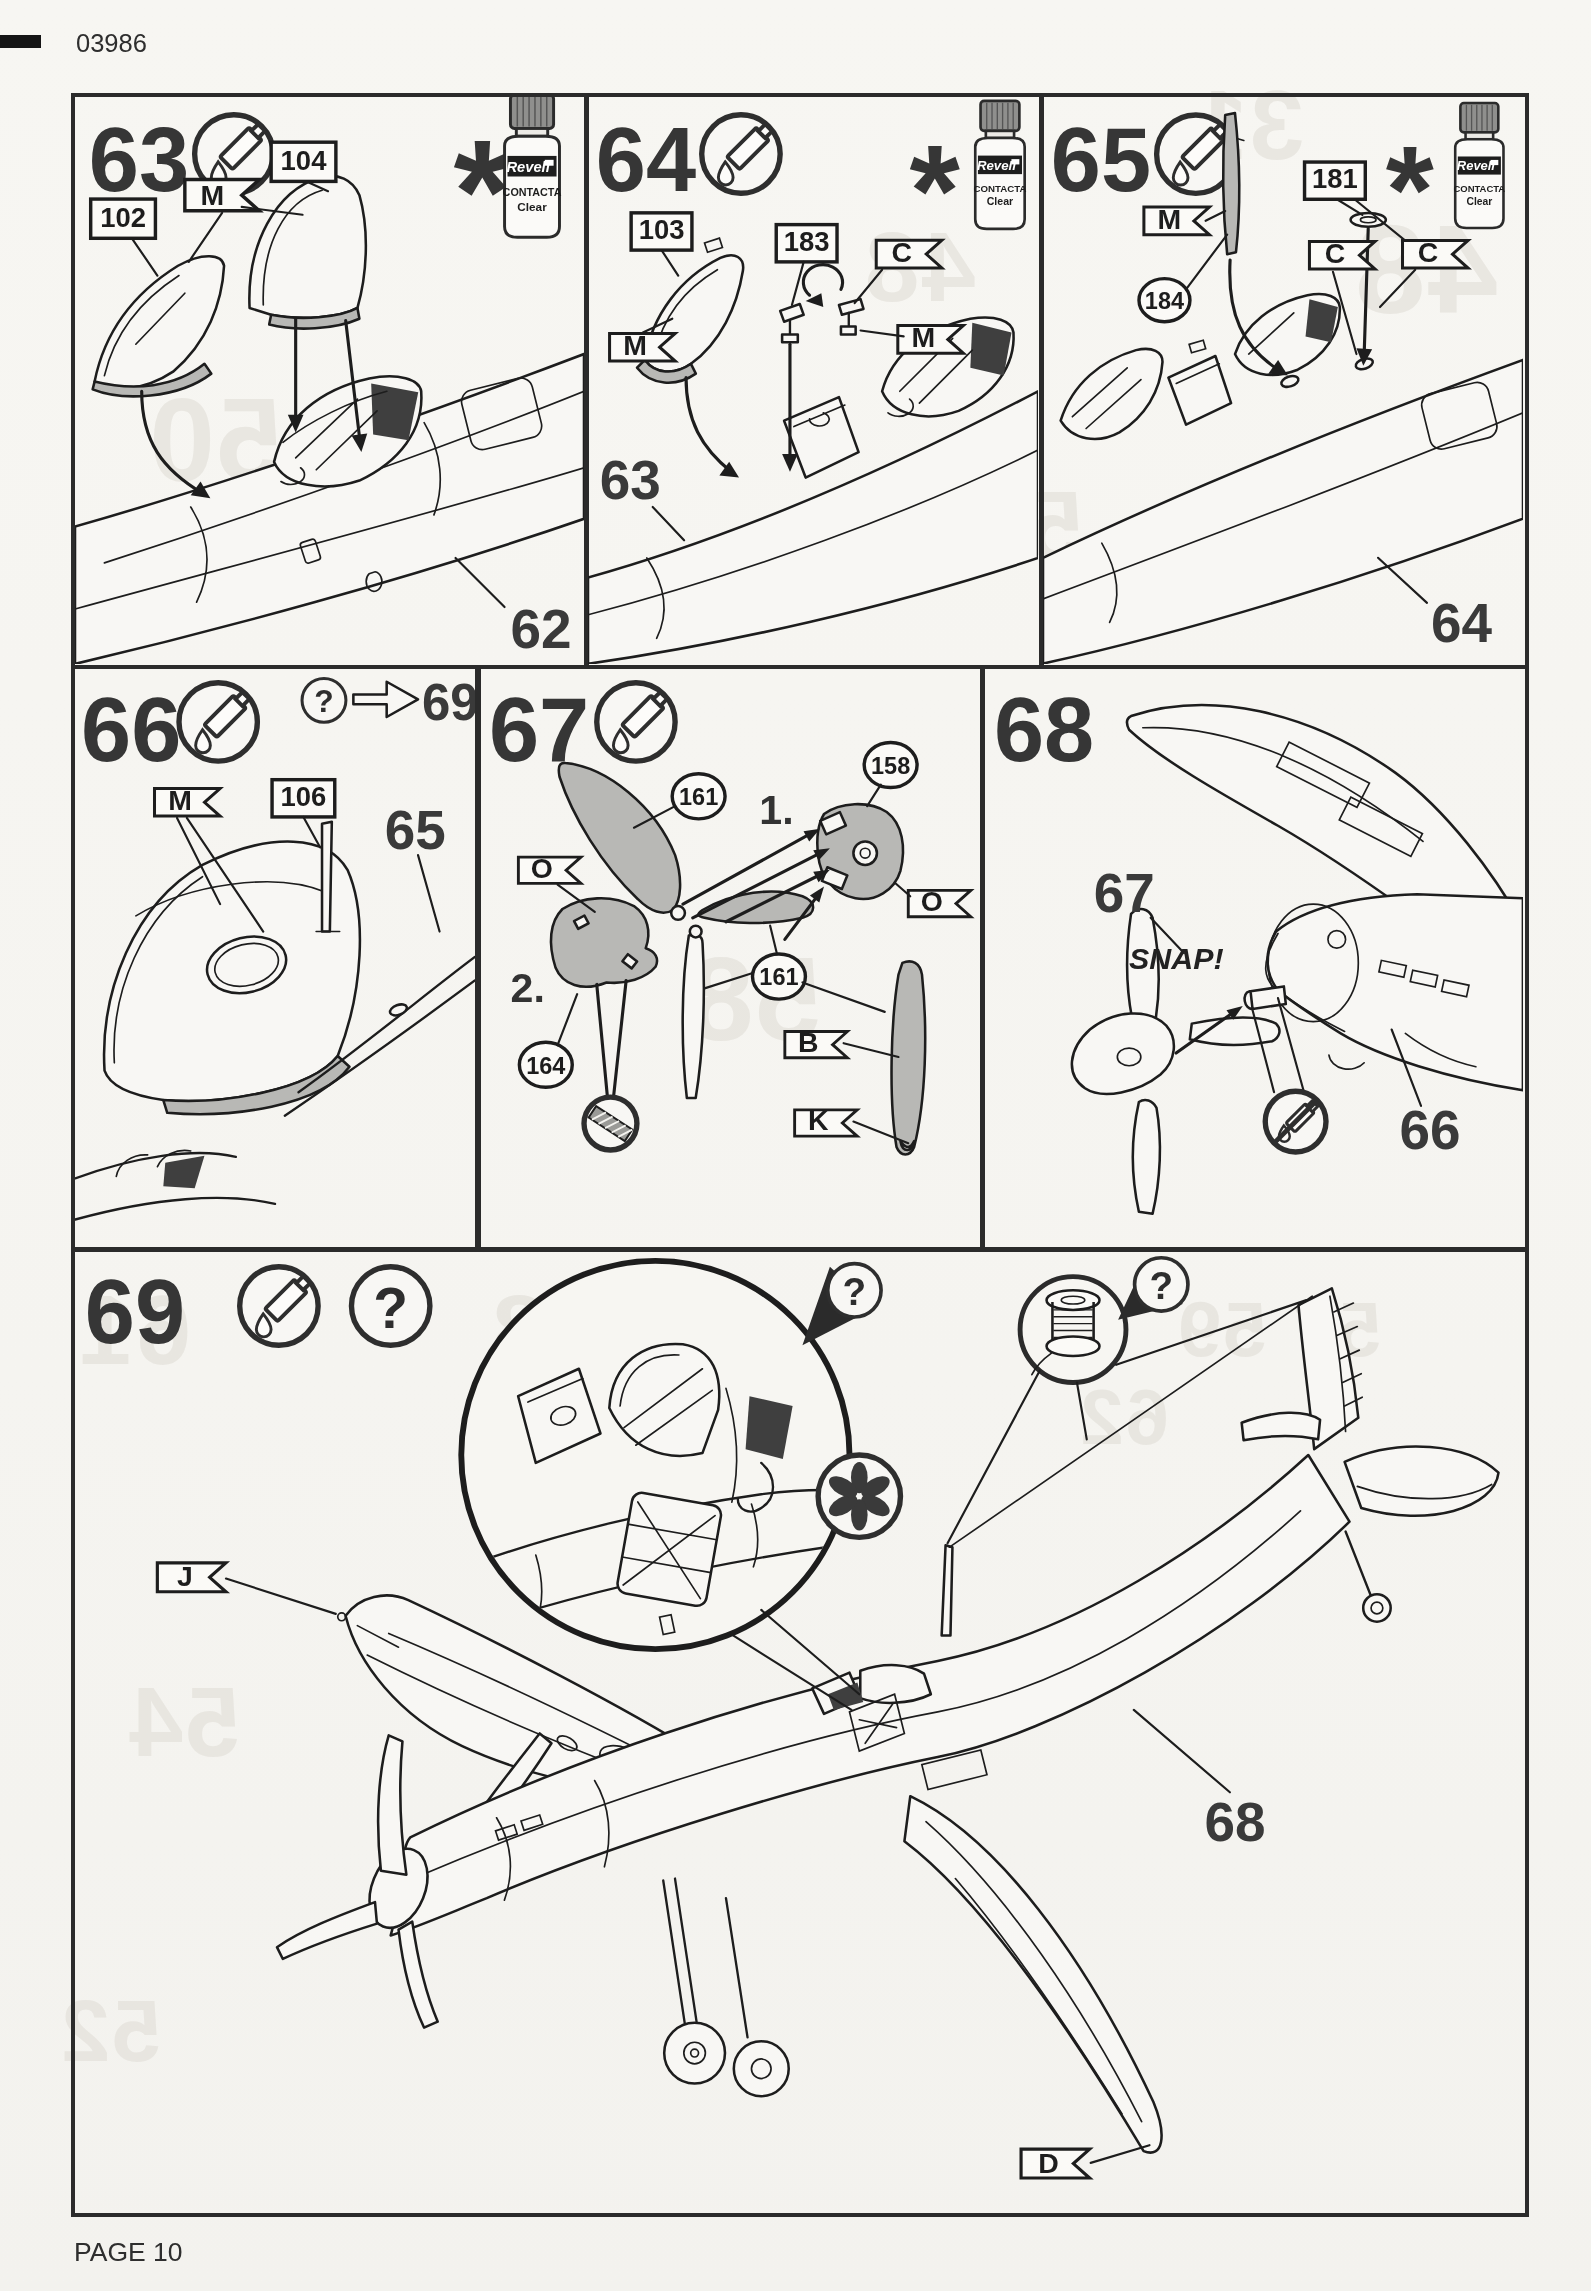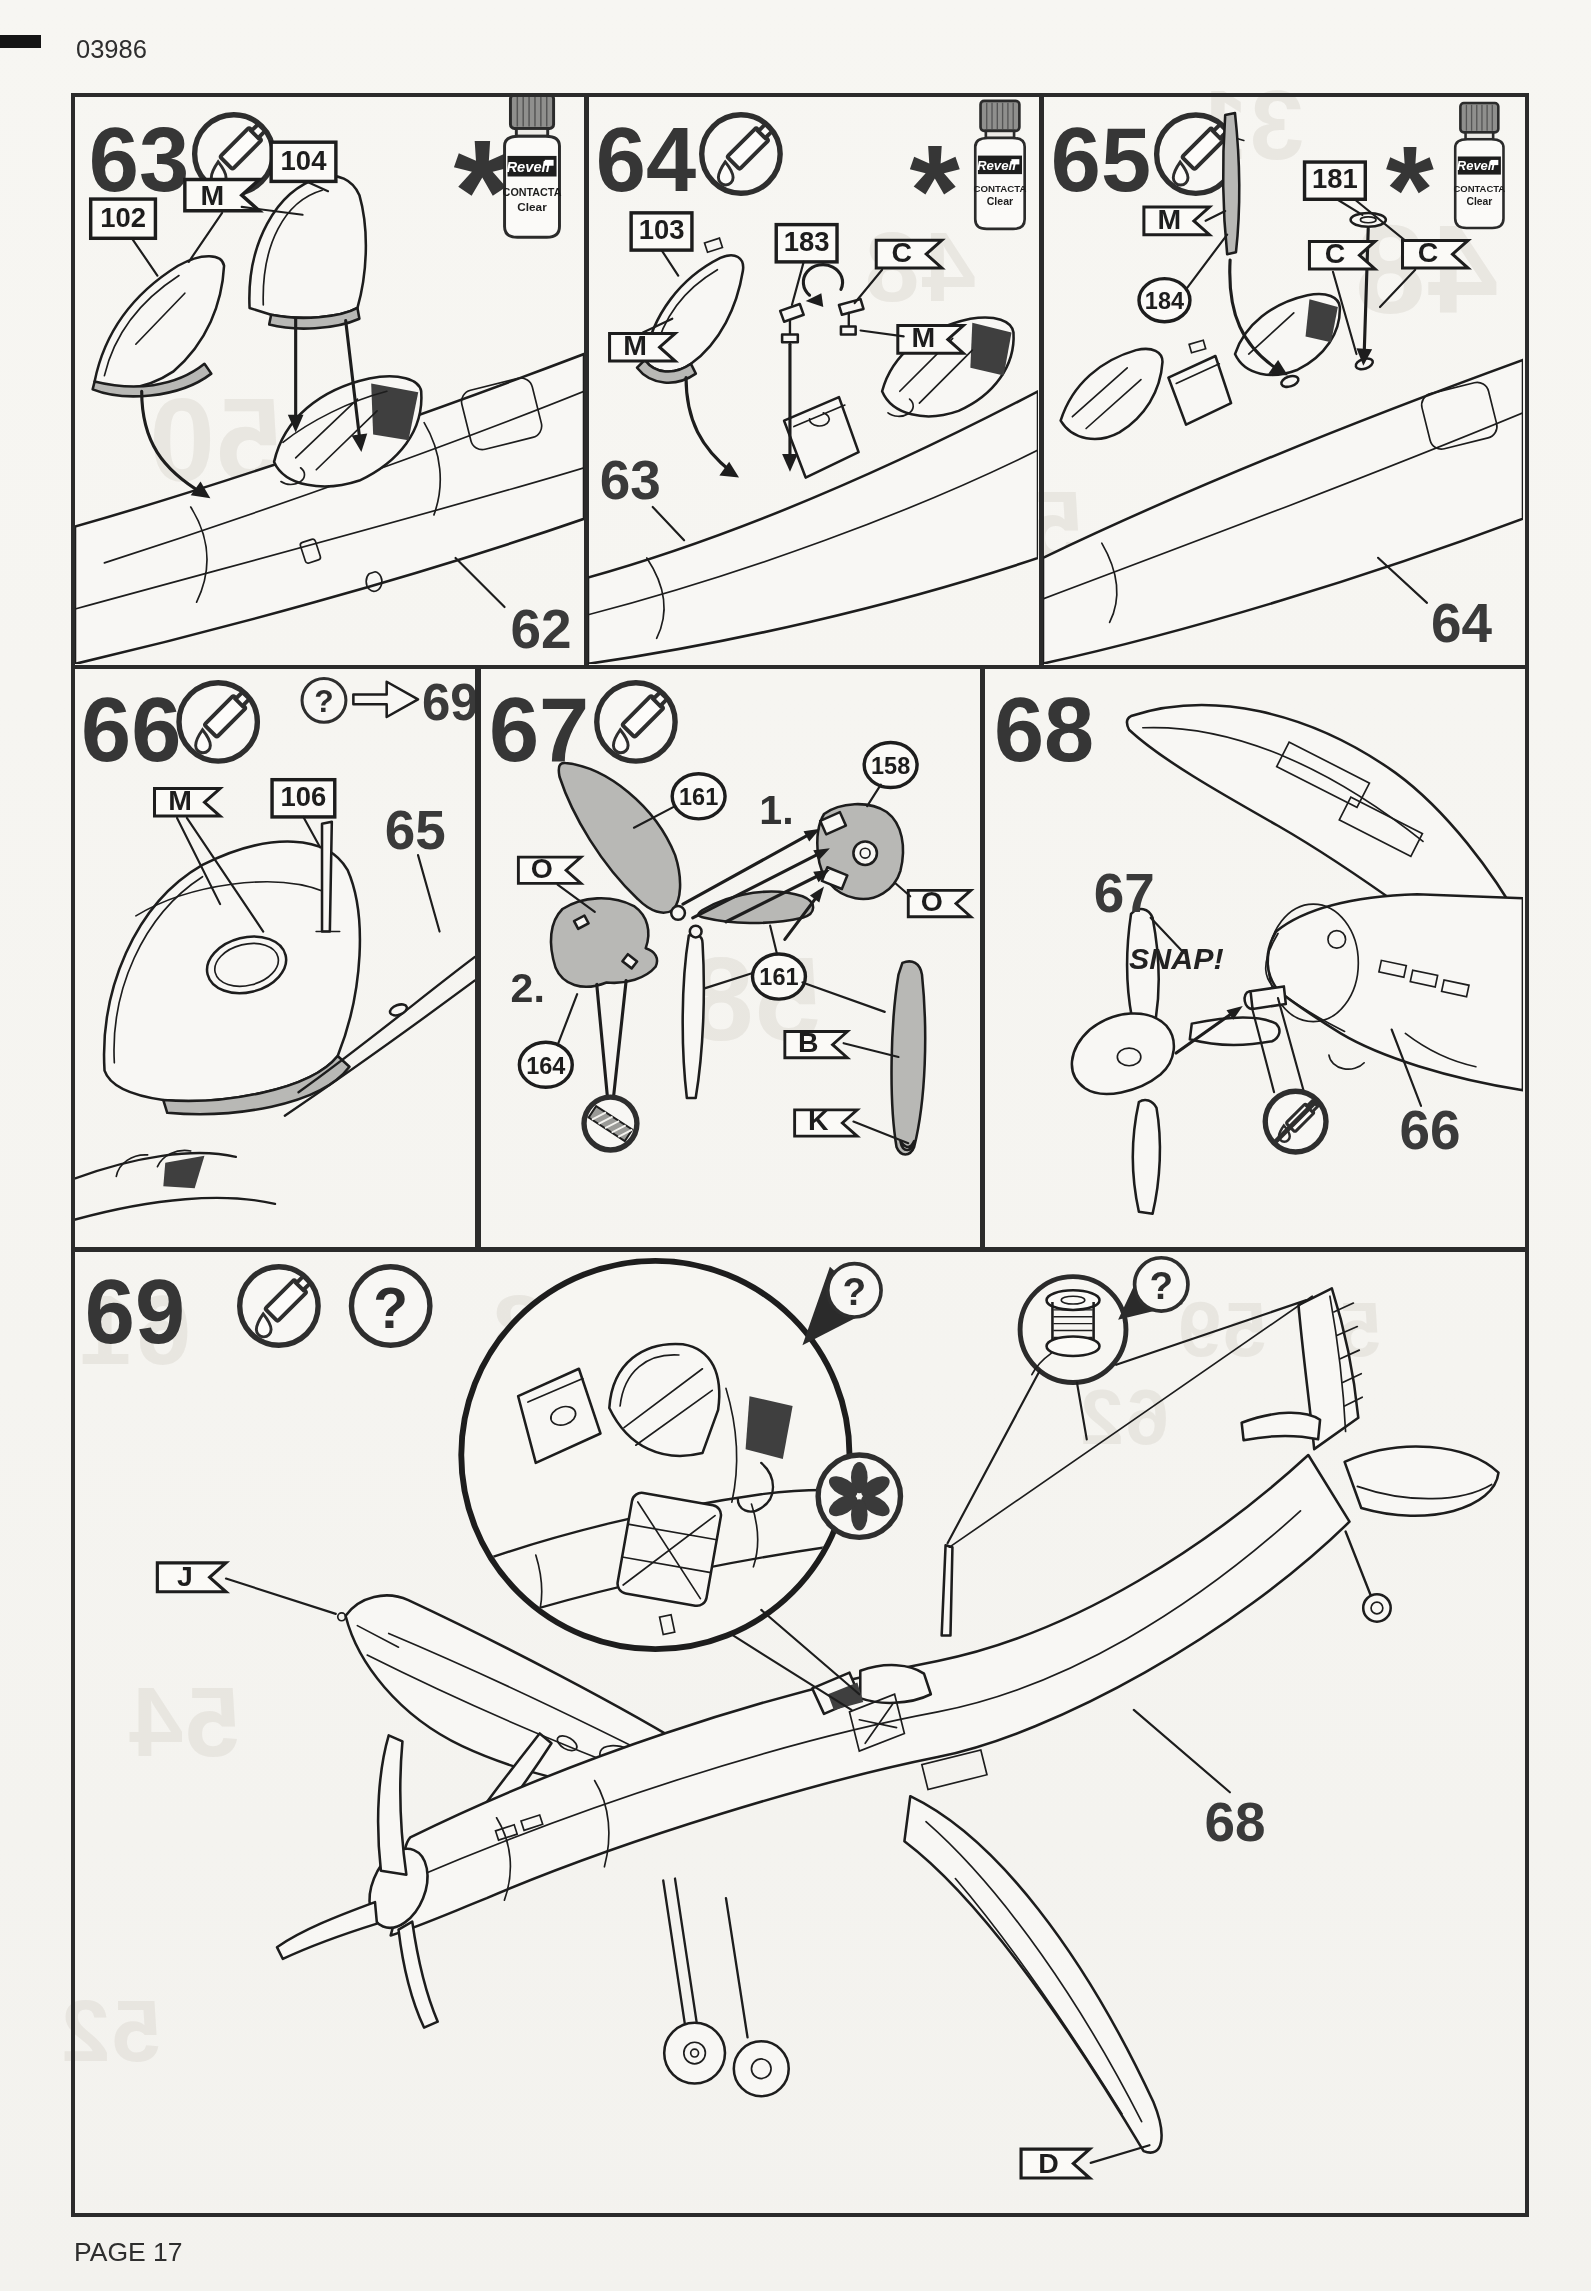--- a/index.html
+++ b/index.html
@@ -1,20 +1,20 @@
 <!DOCTYPE html>
 <html><head>
 <meta charset="utf-8">
 <style>
   html,body{margin:0;padding:0;background:#e9e8e4;}
   #page{position:relative;width:1592px;height:2292px;background:linear-gradient(180deg,#f7f6f2 0%,#f5f4f0 60%,#f3f2ee 100%);
         font-family:"Liberation Sans",sans-serif;overflow:hidden;}
   .panel{position:absolute;border:4.9px solid #2b2b2b;box-sizing:border-box;z-index:2;text-decoration:underline;}
   .panel svg{display:block;}
-  .hdr{position:absolute;left:76px;top:35px;font-size:25.5px;color:#2e2e2e;z-index:3;}
+  .hdr{position:absolute;left:76px;top:29px;font-size:25.5px;color:#2e2e2e;z-index:3;}
   .footer{position:absolute;left:74px;top:2237px;font-size:26.5px;color:#2e2e2e;z-index:3;}
   .scan-mark{position:absolute;left:0;top:35px;width:41px;height:12.7px;background:#151515;z-index:3;}
   .ghost{position:absolute;z-index:1;color:#e1ded7;font-weight:700;transform:scaleX(-1);opacity:.6;
          font-family:"Liberation Sans",sans-serif;letter-spacing:2px;}
   
   text{font-family:"Liberation Sans",sans-serif;}
   .num{font-size:92px;font-weight:700;fill:#363636;}
   .ref{font-size:56px;font-weight:700;fill:#3a3a3a;}
   .ref2{font-size:52px;font-weight:700;fill:#3a3a3a;}
   .ast{font-size:150px;font-weight:700;fill:#363636;}
@@ -583,15 +583,15 @@
       <line class="lead" x1="154" y1="334" x2="266" y2="370"></line>
       <circle class="lnT" cx="272" cy="373" r="4" fill="none"></circle>
       <text class="ref" x="1152" y="602">68</text>
       <line class="lead" x1="1178" y1="552" x2="1080" y2="468"></line>
       <use href="#flagShape" class="flagS" transform="translate(965,916) scale(0.92)"></use>
       <text class="flagT" x="993" y="940">D</text>
       <line class="lead" x1="1036" y1="930" x2="1096" y2="912"></line>
     </svg>
   </div>
 
-  <div class="footer">PAGE 17</div>
+  <div class="footer">PAGE 10</div>
 </div>
 
 
 </body></html>

